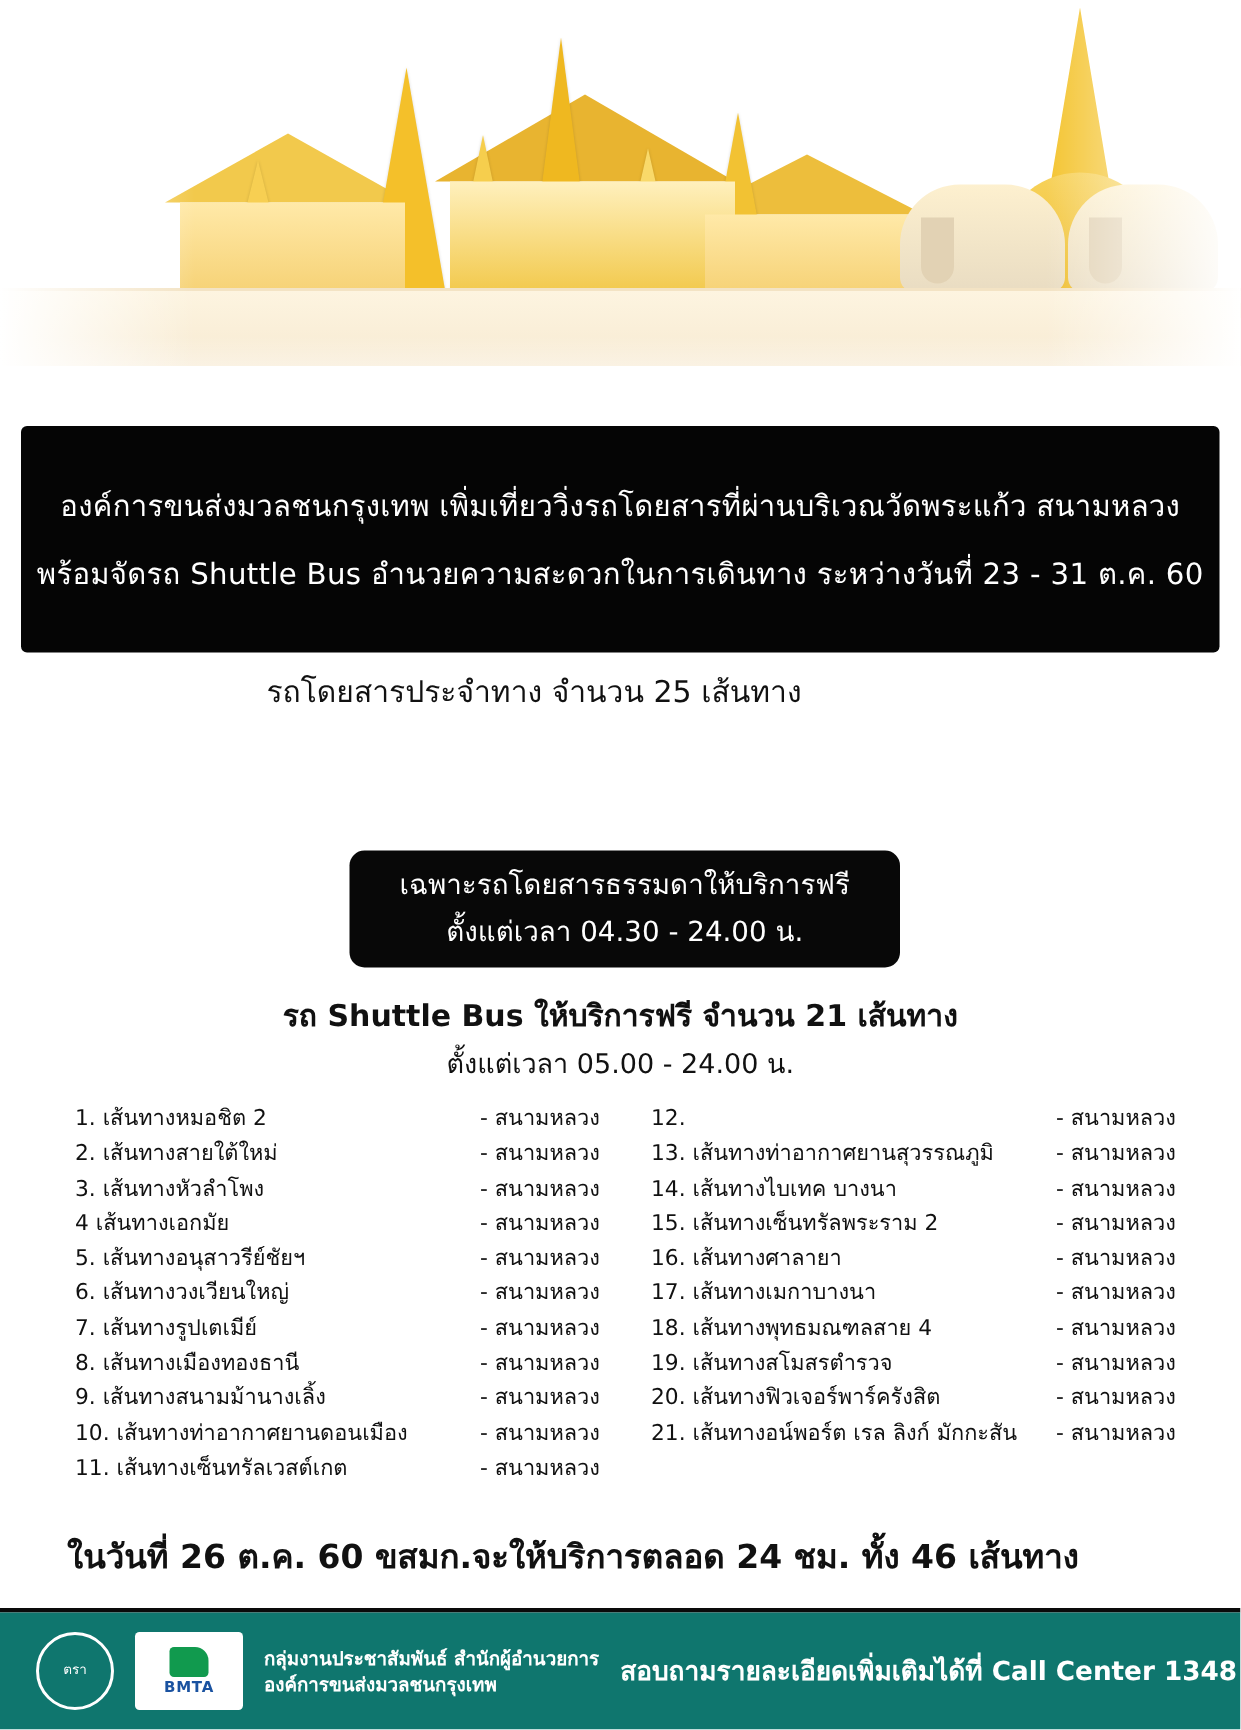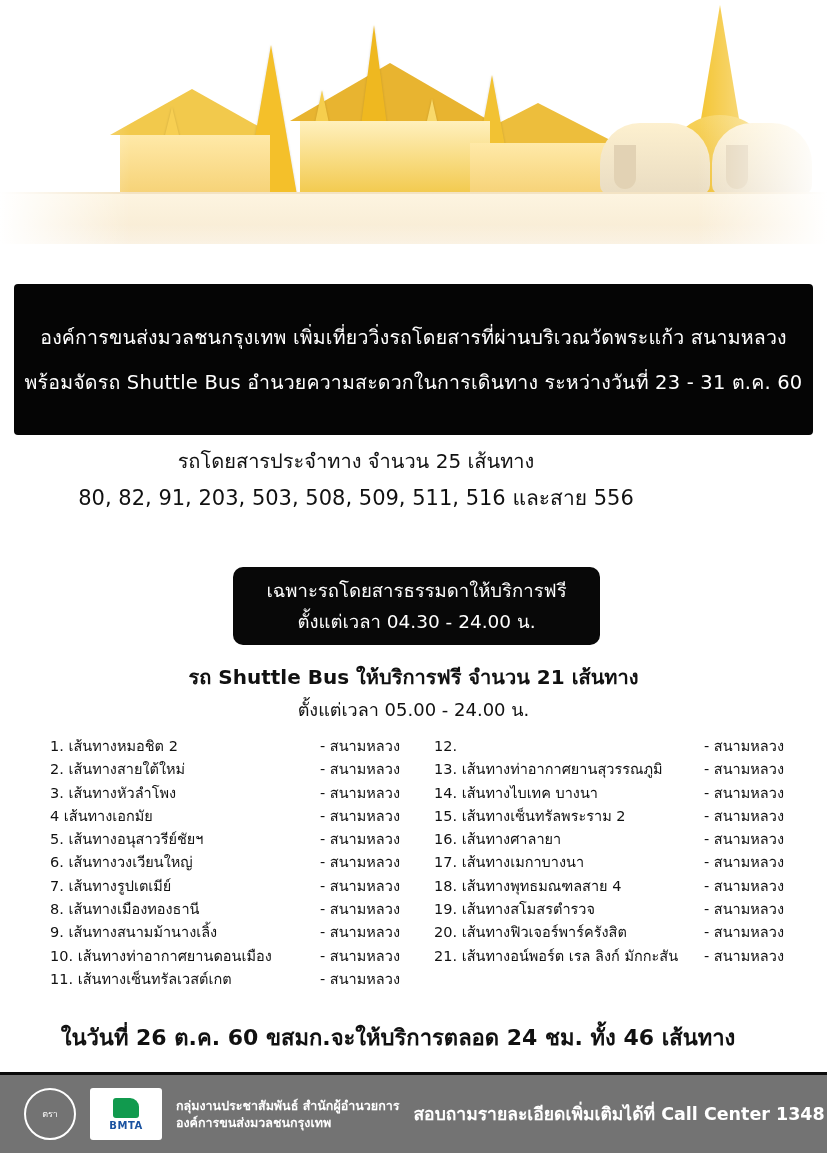--- a/index.html
+++ b/index.html
@@ -233,36 +233,36 @@
   .list-row .name { flex: 0 0 auto; }
   .list-row .spacer { flex: 1 1 auto; }
   .list-row .dest { flex: 0 0 auto; text-align: left; }
   .list-col.left .dest { width: 86px; }
   .list-col.right .dest { width: 86px; }
 
   
   .bottom-note {
     position: absolute;
     top: 1020px;
-    left: 16px;
+    left: 0;
     width: 764px;
     text-align: center;
     font-size: 22px;
     font-weight: bold;
     color: #111;
   }
 
   
   .footer {
     position: absolute;
     left: 0;
     bottom: 0;
     width: 827px;
     height: 78px;
-    background: #737373;
+    background: #0f766e;
     color: #ffffff;
     display: flex;
     align-items: center;
     padding: 0 24px;
     gap: 14px;
   }
   .footer-sep {
     position: absolute;
     left: 0; bottom: 78px;
     width: 100%; height: 3px;
@@ -325,21 +325,20 @@
   <div class="hero-right-fade"></div>
 </div>
 
 <div class="headline-bar">
   <div class="headline-line">องค์การขนส่งมวลชนกรุงเทพ เพิ่มเที่ยววิ่งรถโดยสารที่ผ่านบริเวณวัดพระแก้ว สนามหลวง</div>
   <div class="headline-line">พร้อมจัดรถ Shuttle Bus อำนวยความสะดวกในการเดินทาง  ระหว่างวันที่ 23 - 31 ต.ค. 60</div>
 </div>
 
 <div class="routes-block">
   <div class="routes-title">รถโดยสารประจำทาง จำนวน 25 เส้นทาง</div>
-  <div class="routes-line">80, 82, 91, 203, 503, 508, 509, 511, 516 และสาย 556</div>
 </div>
 
 <div class="free-box">
   <div>เฉพาะรถโดยสารธรรมดาให้บริการฟรี</div>
   <div>ตั้งแต่เวลา 04.30 - 24.00 น.</div>
 </div>
 
 <div class="shuttle-head">
   <div class="l1">รถ Shuttle Bus ให้บริการฟรี จำนวน  21 เส้นทาง</div>
   <div class="l2">ตั้งแต่เวลา 05.00 - 24.00 น.</div>

